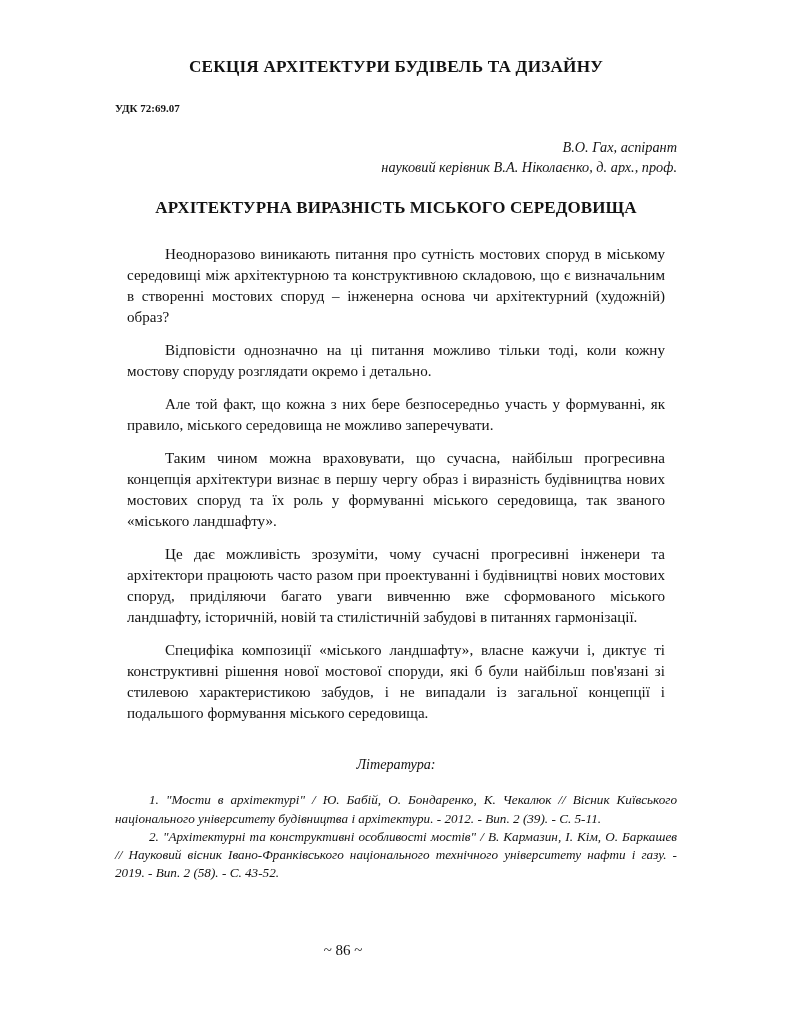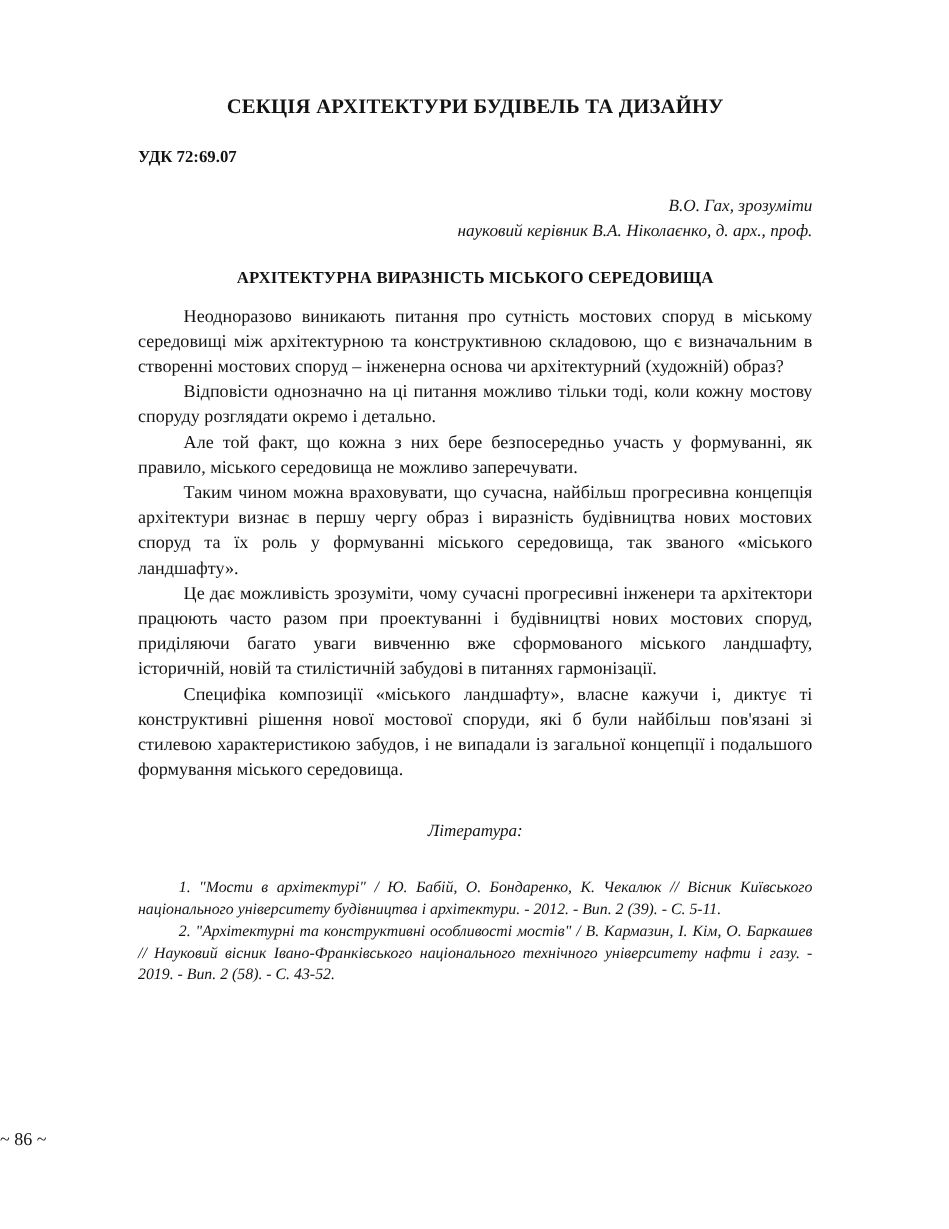--- a/index.html
+++ b/index.html
@@ -35,28 +35,28 @@
     width: 562px;
   }
 
   
   .section-heading {
     text-align: center;
     font-weight: bold;
     font-size: 17.2px;
     letter-spacing: 0.2px;
     margin: 0;
-    padding-top: 78px;
+    padding-top: 56px;
     line-height: 1.25;
   }
 
   
   .udc {
     font-weight: bold;
-    font-size: 14px;
+    font-size: 11px;
     margin: 0;
     padding-top: 24px;
     text-align: left;
     line-height: 1.2;
   }
 
   
   .author-block {
     text-align: right;
     font-style: italic;
@@ -67,48 +67,48 @@
   }
   .author-line {
     display: block;
     white-space: nowrap;
   }
 
   
   .article-title {
     text-align: center;
     font-weight: bold;
-    font-size: 14px;
+    font-size: 17px;
     line-height: 1.22;
     margin: 0;
     padding-top: 21px;
     letter-spacing: 0.1px;
   }
   .article-title .t-line { display: block; }
 
   
   .body-text {
     padding-top: 13px;
   }
   .body-text p {
-    margin: 0;
+    margin: 12px;
     font-size: 15.1px;
     line-height: 21px;
     text-align: justify;
     text-indent: 38px;
     hyphens: none;
   }
   .body-text p:last-child { text-align: justify; }
 
   
   .ref-heading {
     text-align: center;
     font-style: italic;
     font-size: 14.2px;
-    margin: 12px;
+    margin: 2px;
     padding-top: 19px;
     line-height: 1.3;
   }
   .ref-list {
     padding-top: 16px;
   }
   .ref-list p {
     margin: 0;
     font-style: italic;
     font-size: 13.2px;
@@ -116,37 +116,37 @@
     text-align: justify;
     text-indent: 34px;
   }
 
   
   .page-footer {
     position: absolute;
     left: 0;
     top: 941px;
     width: 686px;
-    text-align: left;
+    text-align: center;
     font-size: 15px;
     line-height: 1.2;
   }
 </style>
 </head>
 <body>
 
 <div class="page">
   <div class="content">
 
     <h1 class="section-heading">СЕКЦІЯ АРХІТЕКТУРИ БУДІВЕЛЬ ТА ДИЗАЙНУ</h1>
 
     <div class="udc">УДК 72:69.07</div>
 
     <div class="author-block">
-      <span class="author-line">В.О. Гах, зрозуміти</span>
+      <span class="author-line">В.О. Гах, аспірант</span>
       <span class="author-line">науковий керівник В.А. Ніколаєнко, д. арх., проф.</span>
     </div>
 
     <h2 class="article-title">
       <span class="t-line">АРХІТЕКТУРНА ВИРАЗНІСТЬ МІСЬКОГО СЕРЕДОВИЩА</span>
     </h2>
 
     <div class="body-text">
       <p>Неодноразово виникають питання про сутність мостових споруд в міському середовищі між архітектурною та конструктивною складовою, що є визначальним в створенні мостових споруд – інженерна основа чи архітектурний (художній) образ?</p>
       <p>Відповісти однозначно на ці питання можливо тільки тоді, коли кожну мостову споруду розглядати окремо і детально.</p>

